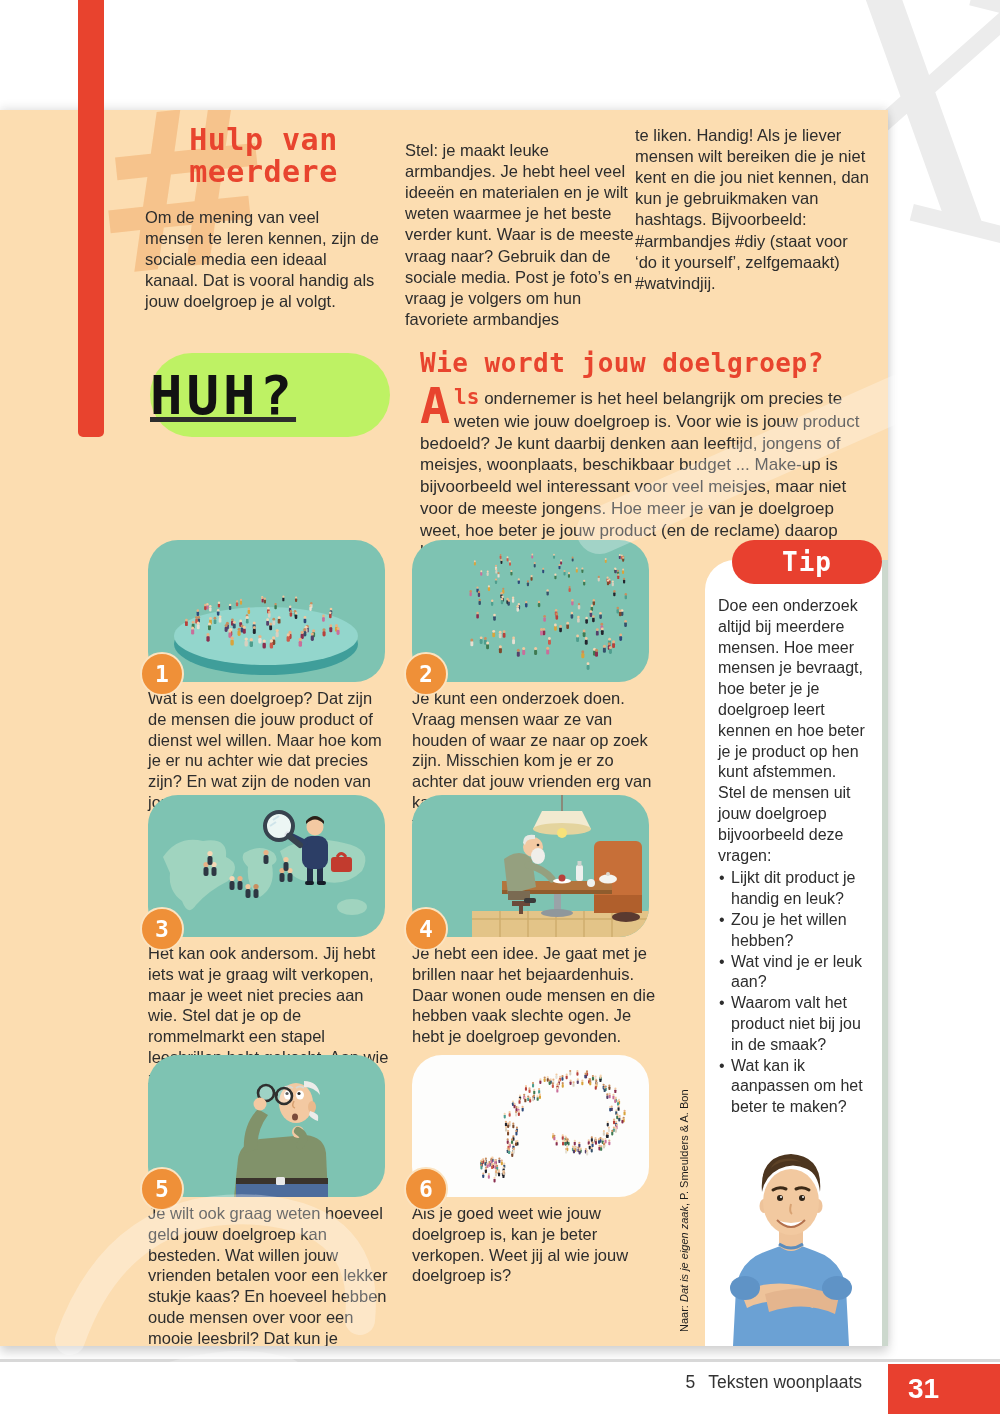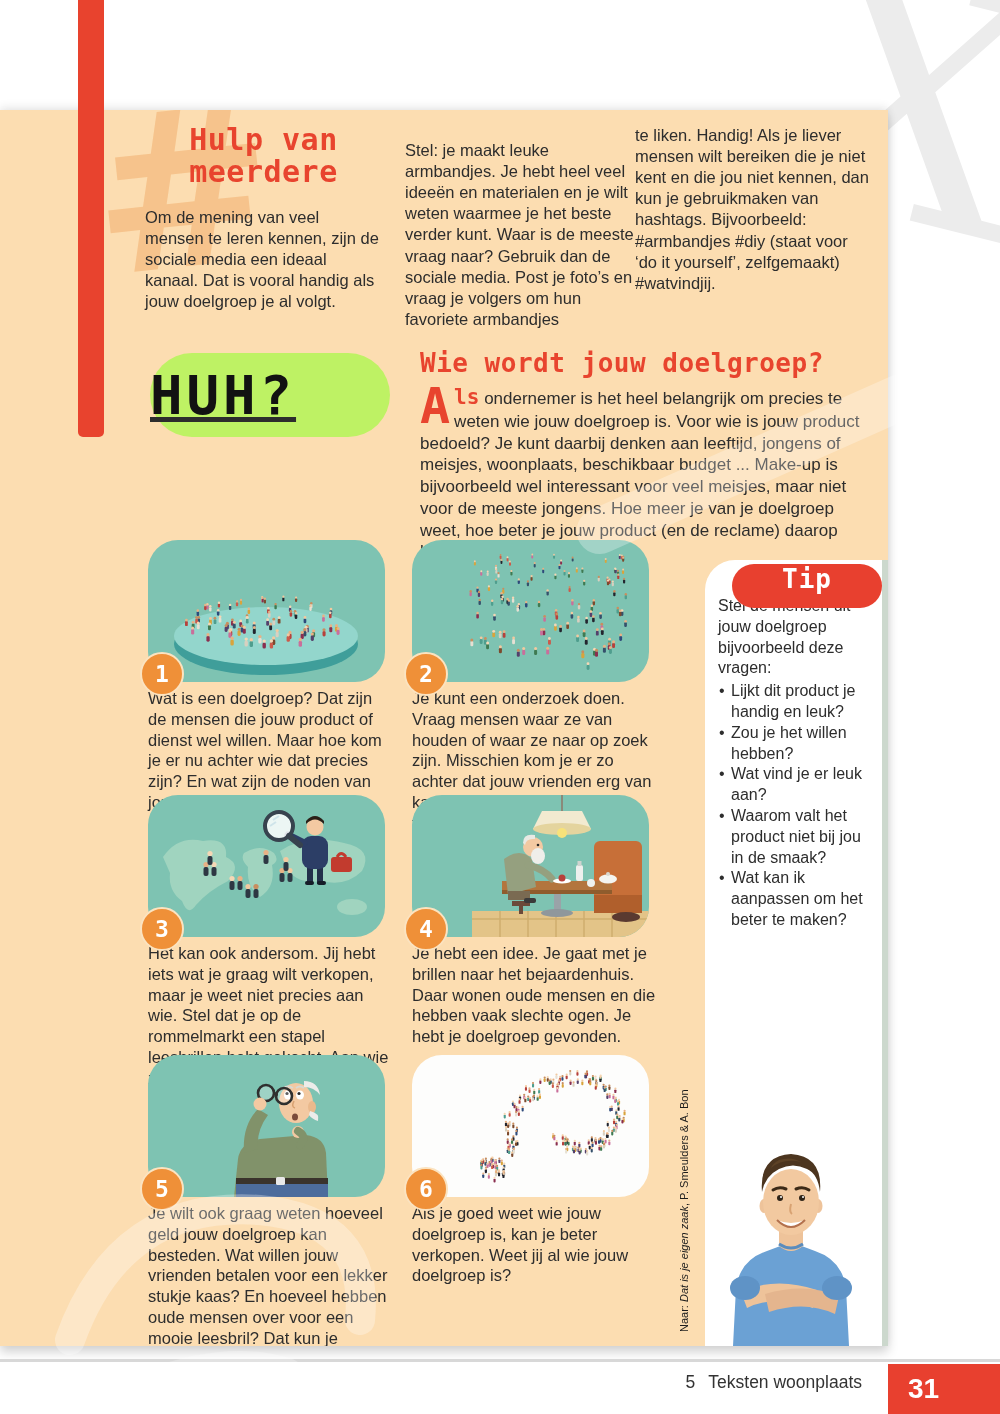--- a/index.html
+++ b/index.html
@@ -46,22 +46,22 @@
   .pA3{left:148px;top:945px;} .pB3{left:412px;top:945px;}
   .card-illus{position:absolute;left:0;top:0;width:237px;height:142px;border-radius:30px;overflow:hidden;background:#7ec3b2;}
   .card-illus.white{background:#fdfdfc;}
   .badge{position:absolute;left:-8px;top:112px;width:40px;height:40px;border-radius:50%;background:#ef9038;
         border:2px solid #fbe3c0;color:#fff;display:flex;align-items:center;justify-content:center;
         font-family:"DejaVu Sans Mono",monospace;font-weight:bold;font-size:23px;z-index:2;}
   .card-text{position:absolute;left:0;top:148px;width:244px;font-size:16.5px;line-height:1.26;}
   
   .tip-box{position:absolute;left:705px;top:450px;width:177px;height:786px;background:#ffffff;
         border-radius:30px 0 0 0;border-right:6px solid #ccd8cd;z-index:1;}
-  .tip-pill{position:absolute;left:732px;top:454px;width:150px;height:44px;background:#e8402f;border-radius:22px;
-        display:flex;align-items:flex-start;justify-content:center;z-index:2;}
+  .tip-pill{position:absolute;left:732px;top:430px;width:150px;height:44px;background:#e8402f;border-radius:22px;
+        display:flex;align-items:center;justify-content:center;z-index:2;}
   .tip-pill span{font-size:26px;color:#ffffff;letter-spacing:1px;}
   .tip-inner{position:absolute;left:13px;top:36px;width:152px;font-size:16px;line-height:1.3;color:#2d2d2d;}
   .tip-inner p{margin:0;}
   .tip-q{margin:2px 0 0 0;padding:0;list-style:none;}
   .tip-q li{position:relative;padding-left:13px;}
   .tip-q li::before{content:"•";position:absolute;left:1px;top:0;}
   .photo{position:absolute;left:0;bottom:0;width:171px;height:230px;overflow:hidden;}
   
   .credit{position:absolute;left:678px;top:1332px;transform:rotate(-90deg);transform-origin:0 0;
         white-space:nowrap;font-size:11px;color:#1c1c1c;z-index:2;}
@@ -1033,20 +1033,21 @@
               <circle cx="82.6" cy="122.9" r="1.1" fill="#f5d7b5"></circle>
             </g>
         </svg>
       </div>
       <div class="badge">6</div>
       <p class="card-text" style="margin:0;">Als je goed weet wie jouw doelgroep is, kan je beter verkopen. Weet jij al wie jouw doelgroep is?</p>
     </div>
 
     <div class="tip-box">
       <div class="tip-inner">
+        <p>Doe een onderzoek altijd bij meerdere mensen. Hoe meer mensen je bevraagt, hoe beter je je doelgroep leert kennen en hoe beter je je product op hen kunt afstemmen.</p>
         <p>Stel de mensen uit jouw doelgroep bijvoorbeeld deze vragen:</p>
         <ul class="tip-q">
           <li>Lijkt dit product je handig en leuk?</li>
           <li>Zou je het willen hebben?</li>
           <li>Wat vind je er leuk aan?</li>
           <li>Waarom valt het product niet bij jou in de smaak?</li>
           <li>Wat kan ik aanpassen om het beter te maken?</li>
         </ul>
       </div>
       <div class="photo">

